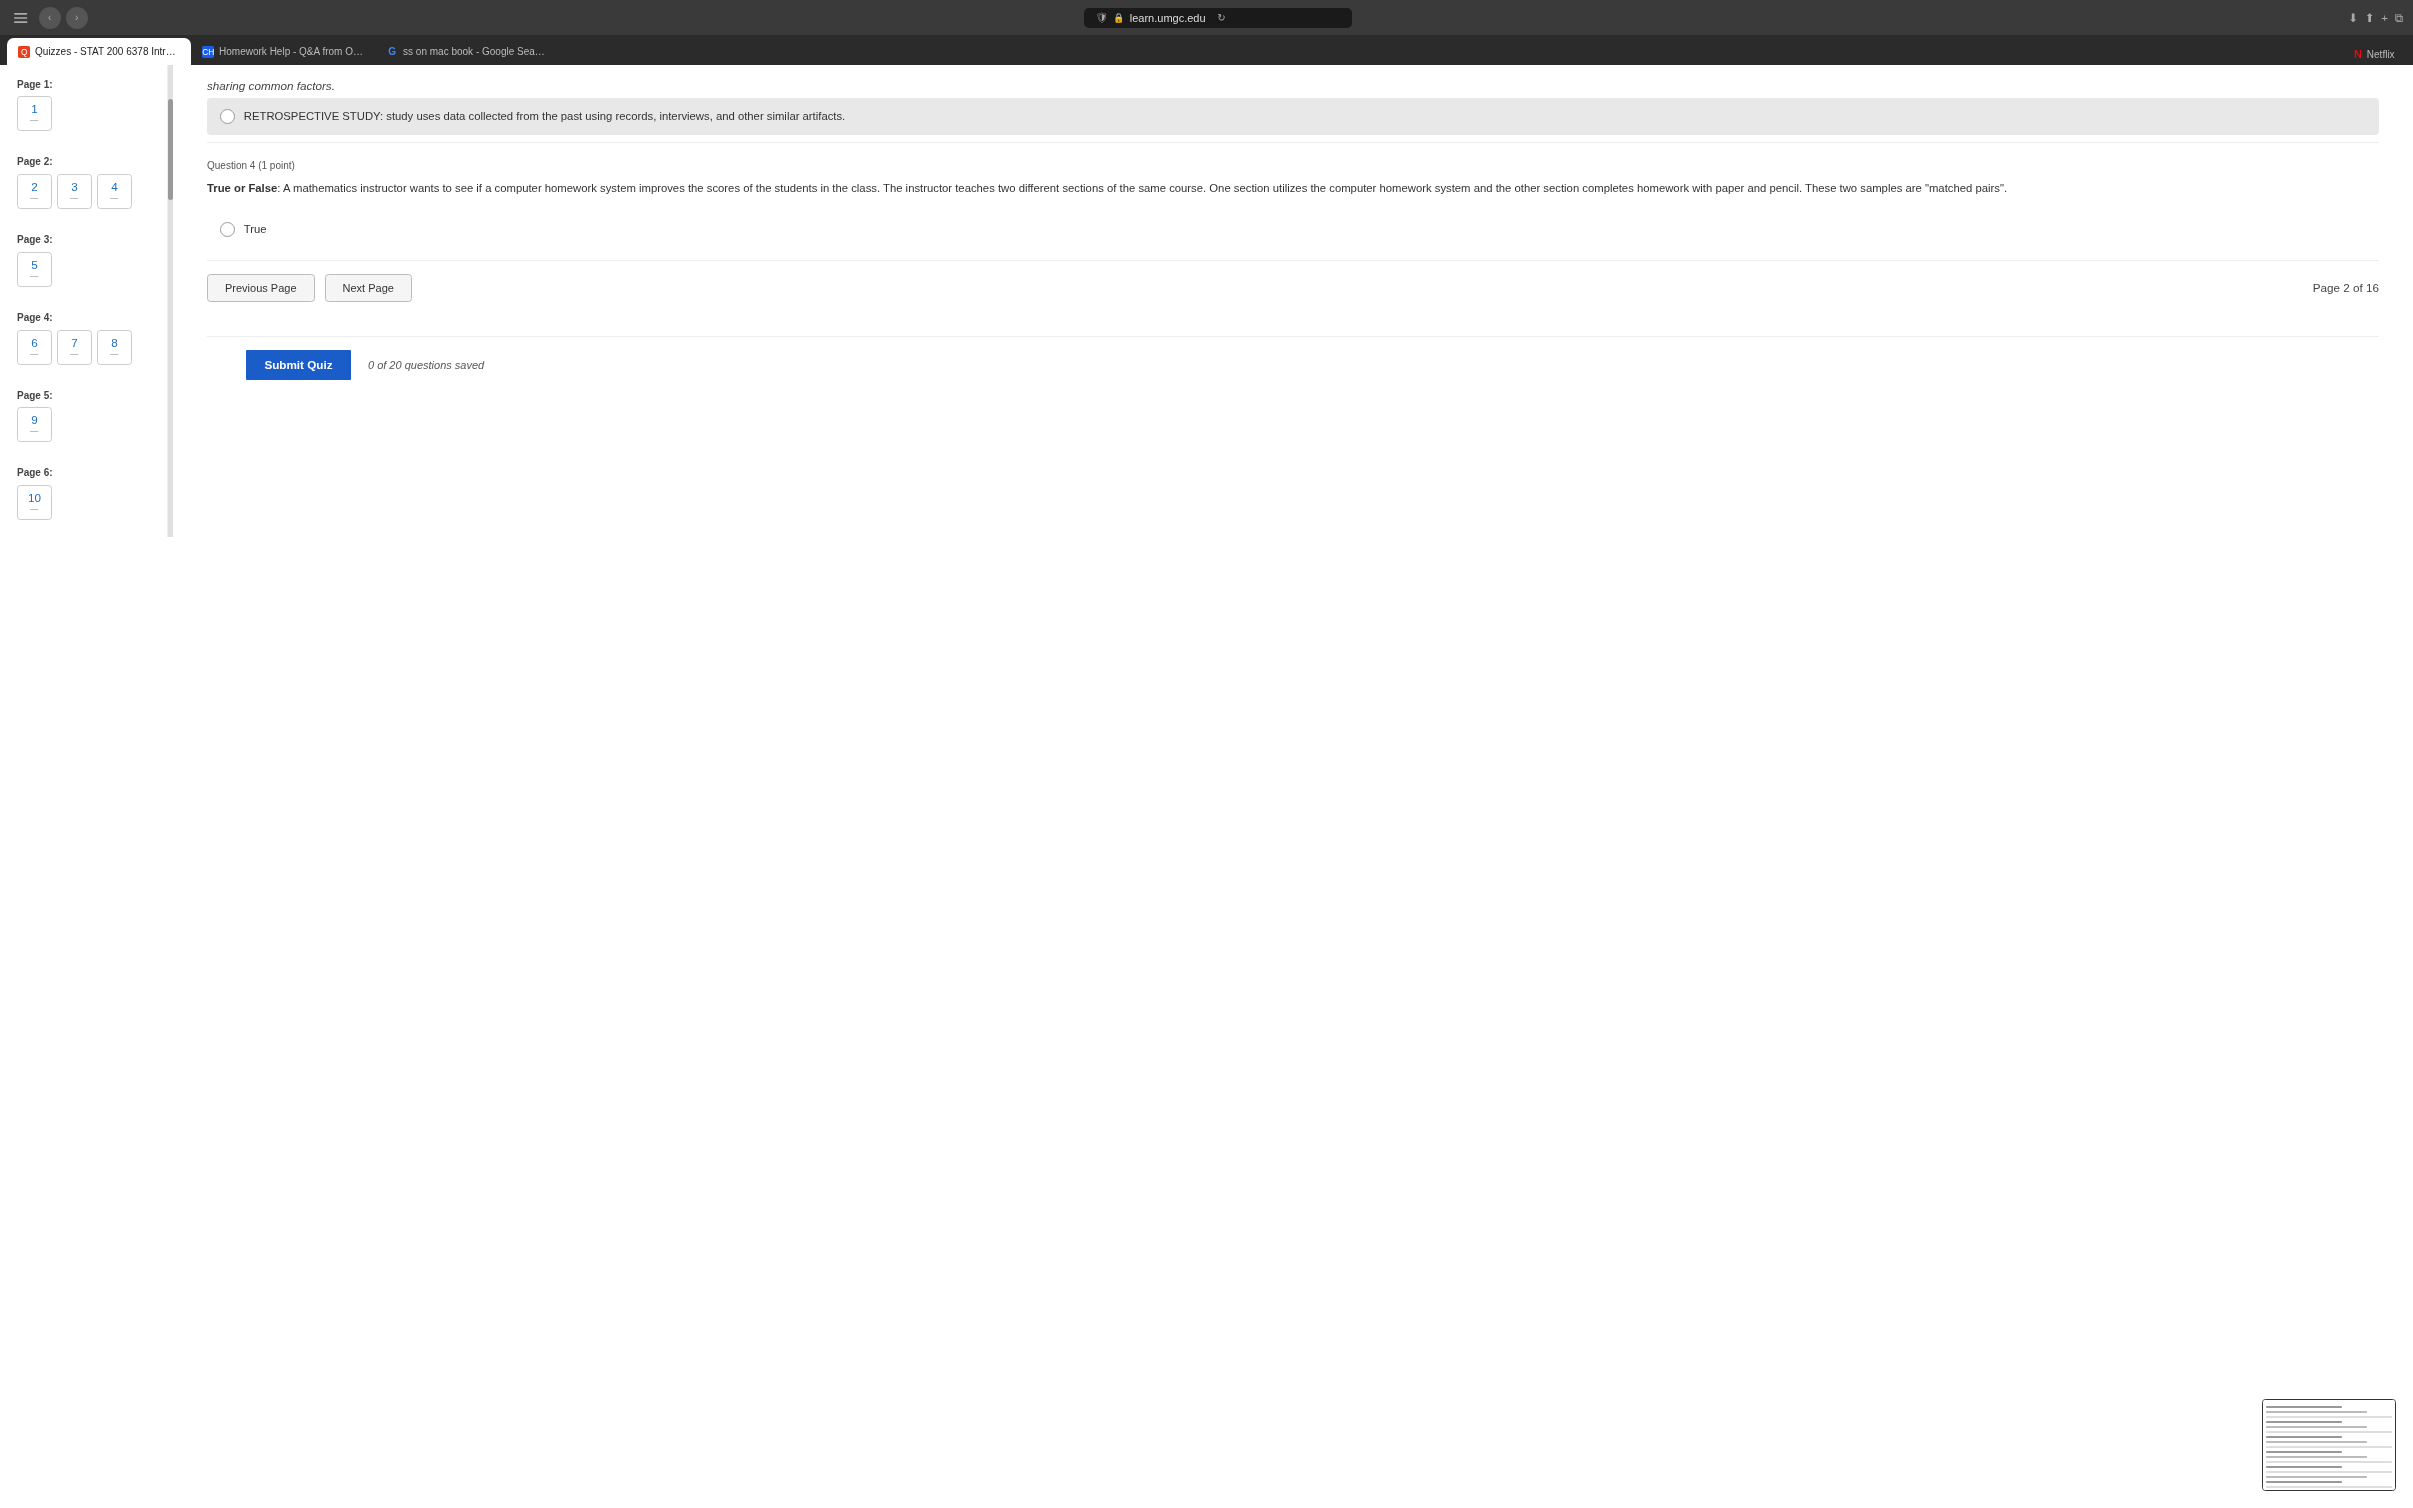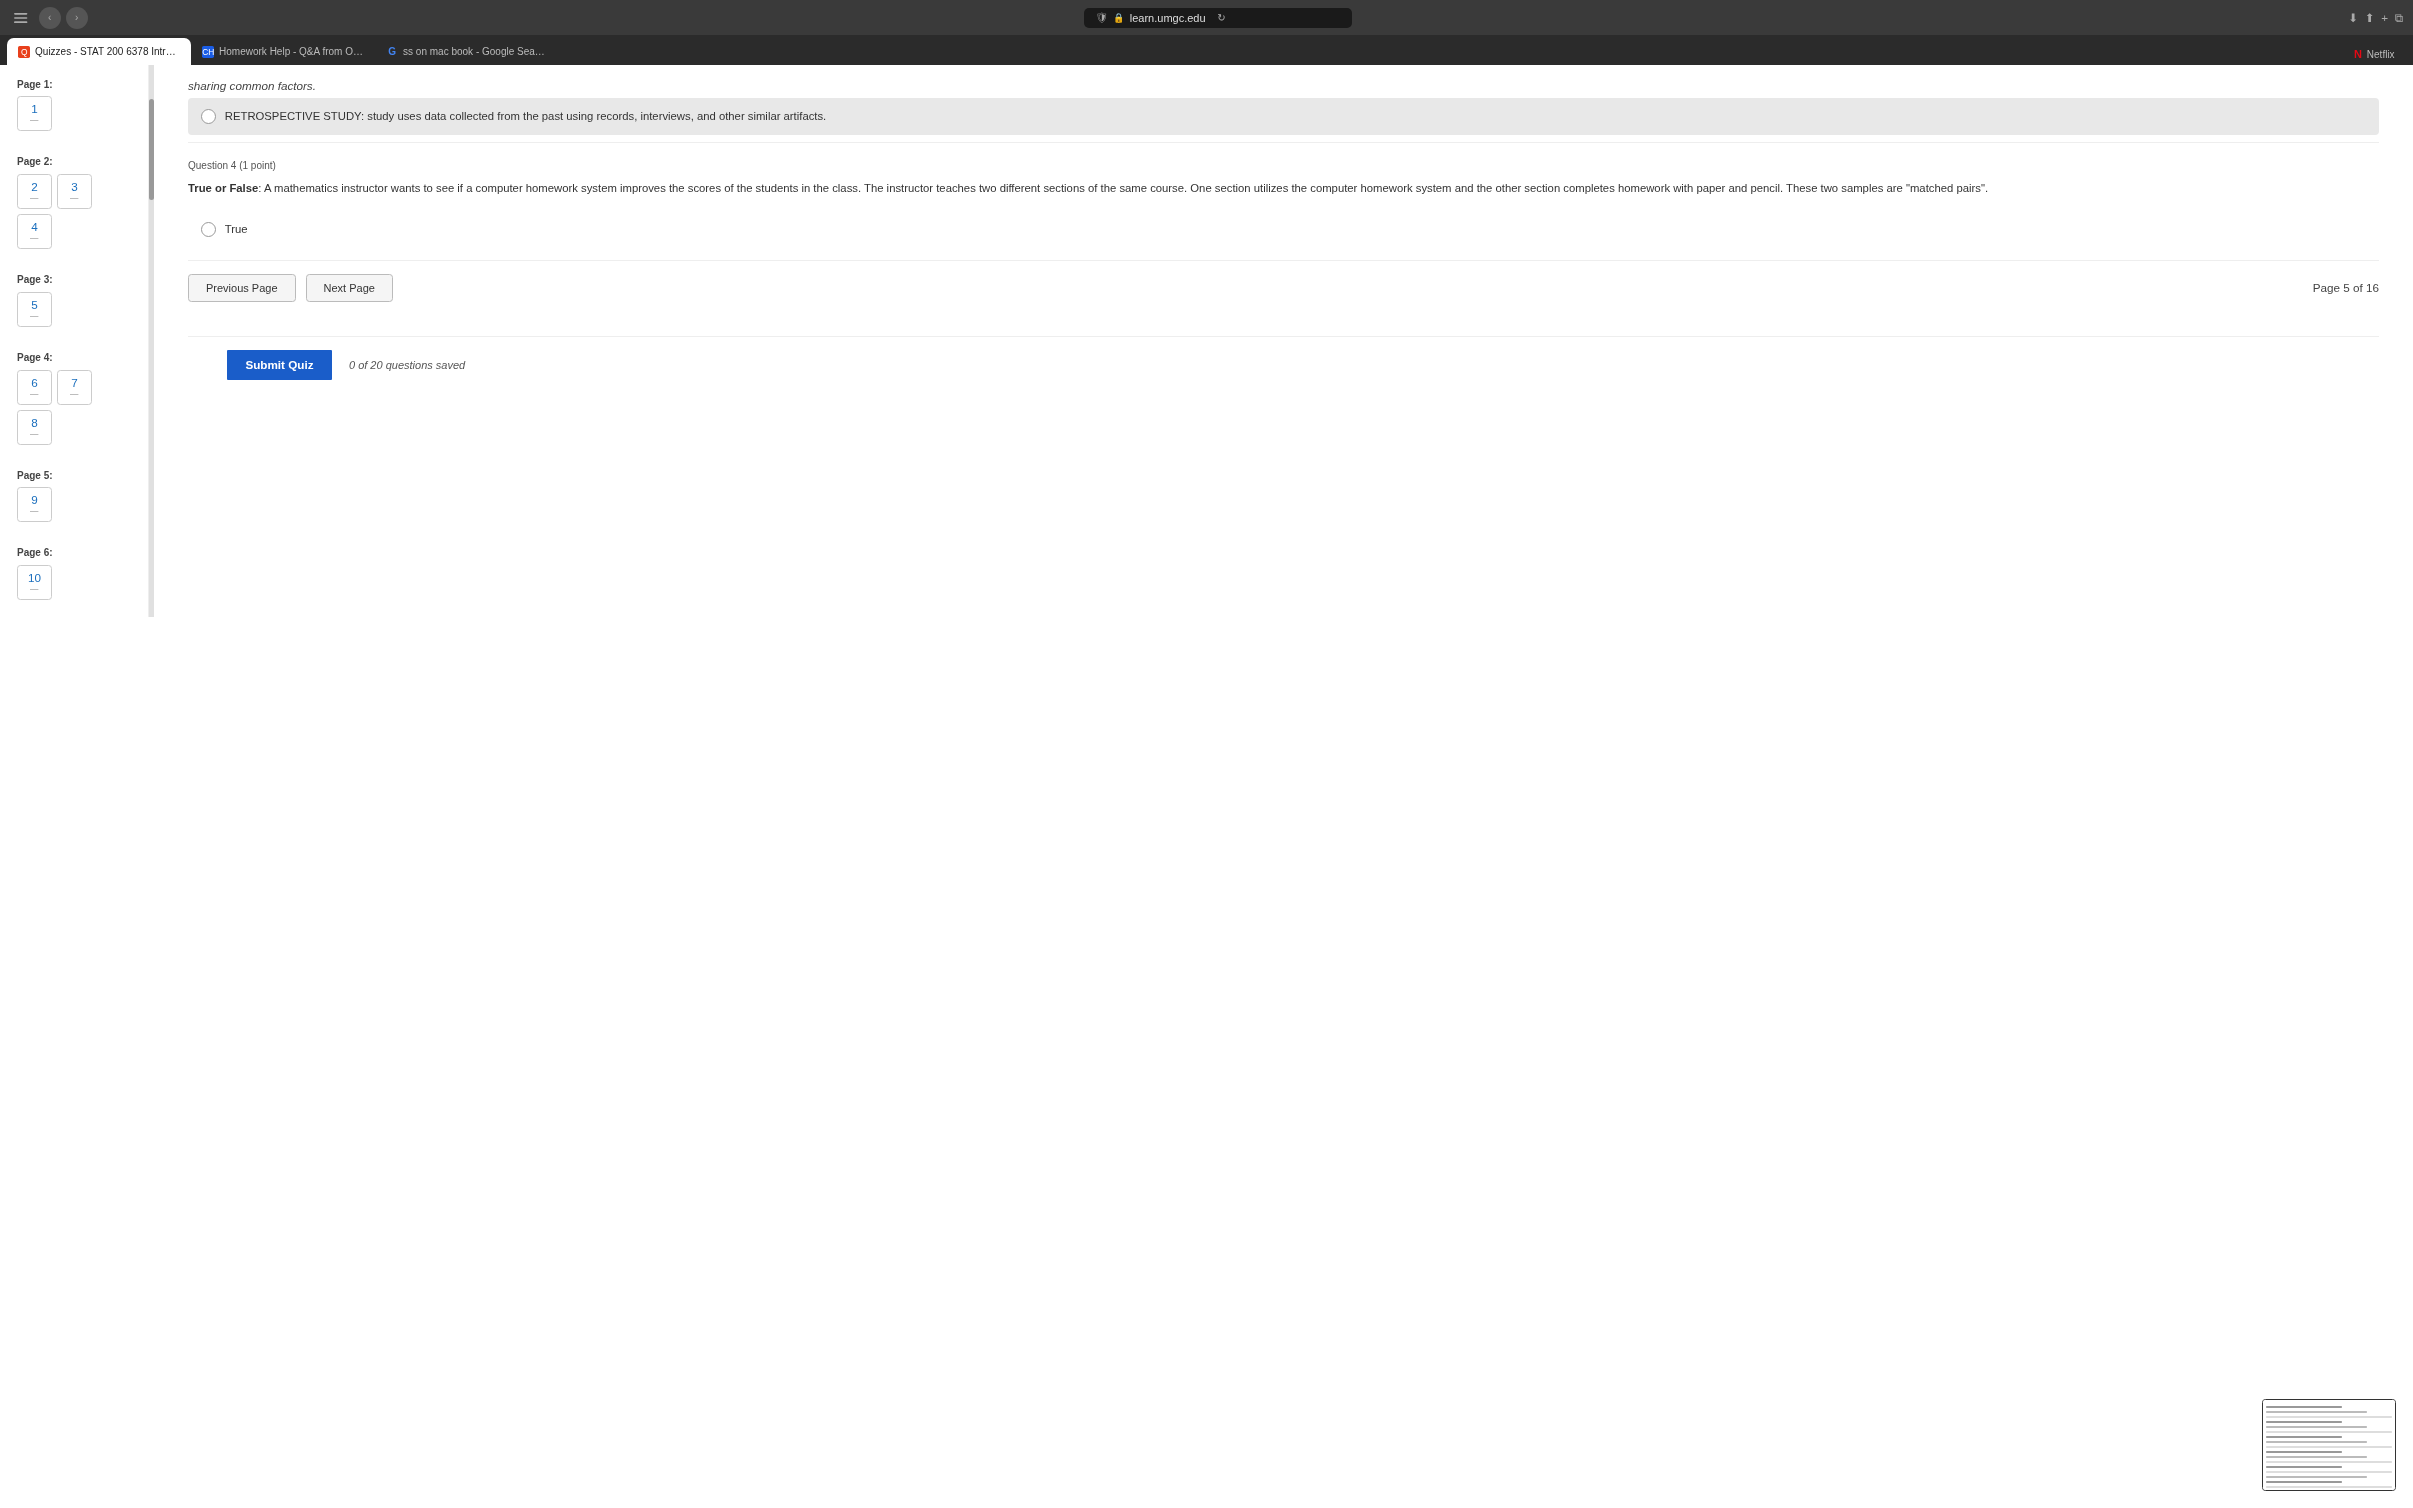--- a/index.html
+++ b/index.html
@@ -117,21 +117,21 @@
     }
 
     
     .exam-body {
       display: flex;
       padding: 0;
     }
 
     
     .sidebar {
-      width: 149px;
+      width: 168px;
       flex-shrink: 0;
       padding: 13.4px 17px;
       border-right: 0.8px solid #eee;
     }
     .page-group-label {
       font-size: 10px; font-weight: 600; color: #444; margin-bottom: 6.7px; margin-top: 25px;
     }
     .page-group-label:first-child { margin-top: 0; }
     .question-grid {
       display: flex; gap: 5px; flex-wrap: wrap;
@@ -398,21 +398,21 @@
         <div class="answer-choice">
           <div class="radio-outer">
             
           </div>
           <span class="answer-text">True</span>
         </div>
 
         <div class="nav-bar">
           <button class="nav-page-btn">Previous Page</button>
           <button class="nav-page-btn">Next Page</button>
-          <span class="page-indicator">Page 5 of 16</span>
+          <span class="page-indicator">Page 2 of 16</span>
         </div>
 
       </div>
 
       <div class="exam-footer">
         <button class="submit-btn">Submit Quiz</button>
         <span class="saved-status">0 of 20 questions saved</span>
       </div>
 
     </div>

